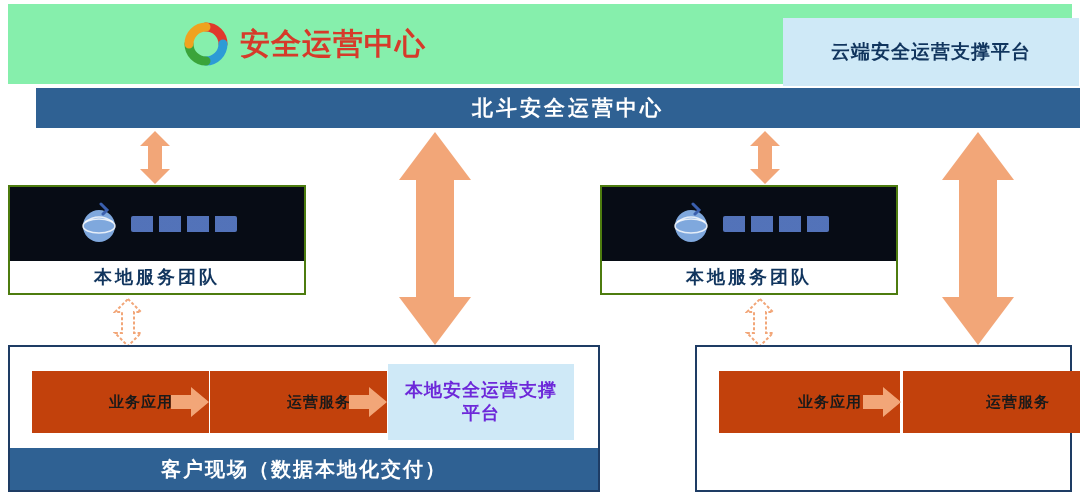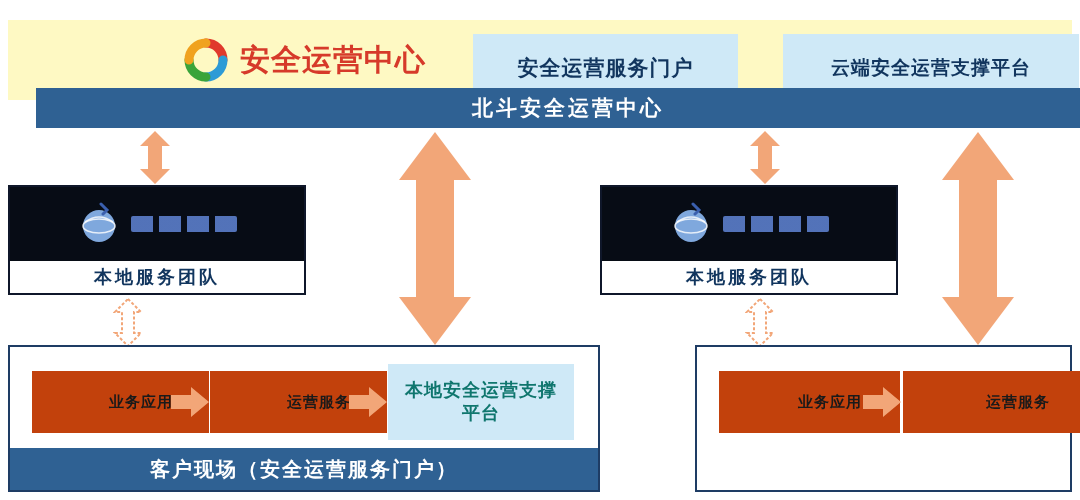--- a/index.html
+++ b/index.html
@@ -1,42 +1,42 @@
 <!DOCTYPE html>
 <html><head>
 <meta charset="utf-8">
 <style>
   html,body{margin:0;padding:0;background:#ffffff;}
   .canvas{
     position:relative;width:1080px;height:500px;background:#ffffff;
     font-family:"Liberation Sans",sans-serif;overflow:hidden;
   }
   
-  .banner{position:absolute;left:8px;top:20px;width:1064px;height:80px;background:#fef9c3;font-family:Liberation Serif, serif;}
+  .banner{position:absolute;left:8px;top:4px;width:1064px;height:80px;background:#86efac;font-family:Liberation Serif, serif;}
   .logo-group{position:absolute;left:172px;top:0;height:80px;display:flex;align-items:center;gap:8px;}
   .logo-text{color:#d63a2a;font-size:30px;font-weight:bold;letter-spacing:1px;}
   .hdr-box{position:absolute;top:14px;height:68px;background:#cfe9f7;display:flex;align-items:center;justify-content:center;font-weight:bold;color:#11355e;}
   .hdr-portal{left:465px;width:265px;font-size:21px;letter-spacing:1px;}
   .hdr-cloud{left:775px;width:296px;font-size:19px;letter-spacing:1px;}
   
   .soc-bar{position:absolute;left:8px;top:88px;width:1064px;height:40px;background:#2f6193;color:#ffffff;font-weight:bold;font-size:21px;letter-spacing:3px;display:flex;align-items:center;justify-content:center;margin-left:28px;}
   
-  .team-box{position:absolute;top:185px;width:298px;height:110px;border:2px solid #0f172a;background:#ffffff;box-sizing:border-box;}
+  .team-box{position:absolute;top:185px;width:298px;height:110px;border:2px solid #4d7c0f;background:#ffffff;box-sizing:border-box;}
   .team-left{left:8px;}
   .team-right{left:600px;}
   .logo-area{height:74px;background:#070c15;display:flex;align-items:center;justify-content:center;gap:10px;}
   .wordmark{width:106px;height:16px;border-radius:2px;background:repeating-linear-gradient(90deg,#5b7ecb 0 22px,transparent 22px 28px);opacity:.9;}
   .team-label{height:32px;display:flex;align-items:center;justify-content:center;font-weight:bold;color:#11355e;font-size:18px;letter-spacing:3px;}
   
   .site-box{position:absolute;top:345px;height:147px;border:2px solid #1e3c64;background:#ffffff;box-sizing:border-box;}
   .site-left{left:8px;width:592px;}
   .site-right{left:695px;width:377px;}
   .site-caption{position:absolute;left:0;right:0;bottom:0;height:42px;background:#2f6193;color:#ffffff;font-weight:bold;font-size:20px;letter-spacing:2px;display:flex;align-items:center;justify-content:center;}
   .inner-box{position:absolute;background:#c2410c;display:flex;align-items:center;justify-content:center;font-weight:bold;font-size:15px;color:#1a1a1a;letter-spacing:1px;padding-left:41px;}
-  .inner-blue{background:#cfe9f7;color:#0f766e;font-size:18px;line-height:1.3;text-align:center;padding:4px 8px;box-sizing:border-box;}
+  .inner-blue{background:#cfe9f7;color:#6d28d9;font-size:18px;line-height:1.3;text-align:center;padding:4px 8px;box-sizing:border-box;}
   
   .arrow{position:absolute;}
   .arr-sm-left{left:140px;top:131px;}
   .arr-sm-right{left:750px;top:131px;}
   .arr-big-left{left:399px;top:132px;}
   .arr-big-right{left:942px;top:132px;}
   .arr-dash-left{left:113px;top:297px;}
   .arr-dash-right{left:745px;top:297px;}
 </style>
 </head>
@@ -47,21 +47,20 @@
   <div class="banner">
     <div class="logo-group">
       <svg width="52" height="52" viewBox="0 0 52 52">
         <path d="M 26 9 A 17 17 0 0 1 43 26" fill="none" stroke="#e0392c" stroke-width="9" stroke-linecap="round"></path>
         <path d="M 43 26 A 17 17 0 0 1 26 43" fill="none" stroke="#2d9bd6" stroke-width="9" stroke-linecap="round"></path>
         <path d="M 26 43 A 17 17 0 0 1 9 26" fill="none" stroke="#3aa43a" stroke-width="9" stroke-linecap="round"></path>
         <path d="M 9 26 A 17 17 0 0 1 26 9" fill="none" stroke="#f0a21f" stroke-width="9" stroke-linecap="round"></path>
       </svg>
       <span class="logo-text">安全运营中心</span>
     </div>
-    <div class="hdr-box hdr-portal">安全运营服务门户</div>
     <div class="hdr-box hdr-cloud">云端安全运营支撑平台</div>
   </div>
 
   <div class="soc-bar">北斗安全运营中心</div>
 
   <svg class="arrow arr-sm-left" width="30" height="53" viewBox="0 0 30 53">
     <polygon points="15,0 30,15 22,15 22,38 30,38 15,53 0,38 8,38 8,15 0,15" fill="#f2a678"></polygon>
   </svg>
   <svg class="arrow arr-sm-right" width="30" height="53" viewBox="0 0 30 53">
     <polygon points="15,0 30,15 22,15 22,38 30,38 15,53 0,38 8,38 8,15 0,15" fill="#f2a678"></polygon>
@@ -108,21 +107,21 @@
   <div class="site-box site-left">
     <div class="inner-box" style="left:22px;top:24px;width:136px;height:62px;">业务应用</div>
     <svg class="arrow" style="left:161px;top:40px;" width="38" height="30" viewBox="0 0 38 30">
       <polygon points="0,8 20,8 20,0 38,15 20,30 20,22 0,22" fill="#f2a678"></polygon>
     </svg>
     <div class="inner-box" style="left:200px;top:24px;width:136px;height:62px;">运营服务</div>
     <svg class="arrow" style="left:339px;top:40px;" width="38" height="30" viewBox="0 0 38 30">
       <polygon points="0,8 20,8 20,0 38,15 20,30 20,22 0,22" fill="#f2a678"></polygon>
     </svg>
     <div class="inner-box inner-blue" style="left:378px;top:17px;width:186px;height:76px;">本地安全运营支撑平台</div>
-    <div class="site-caption">客户现场（安全运营服务门户）</div>
+    <div class="site-caption">客户现场（数据本地化交付）</div>
   </div>
 
   <div class="site-box site-right">
     <div class="inner-box" style="left:22px;top:24px;width:140px;height:62px;">业务应用</div>
     <svg class="arrow" style="left:166px;top:40px;" width="38" height="30" viewBox="0 0 38 30">
       <polygon points="0,8 20,8 20,0 38,15 20,30 20,22 0,22" fill="#f2a678"></polygon>
     </svg>
     <div class="inner-box" style="left:206px;top:24px;width:148px;height:62px;">运营服务</div>
   </div>
 

